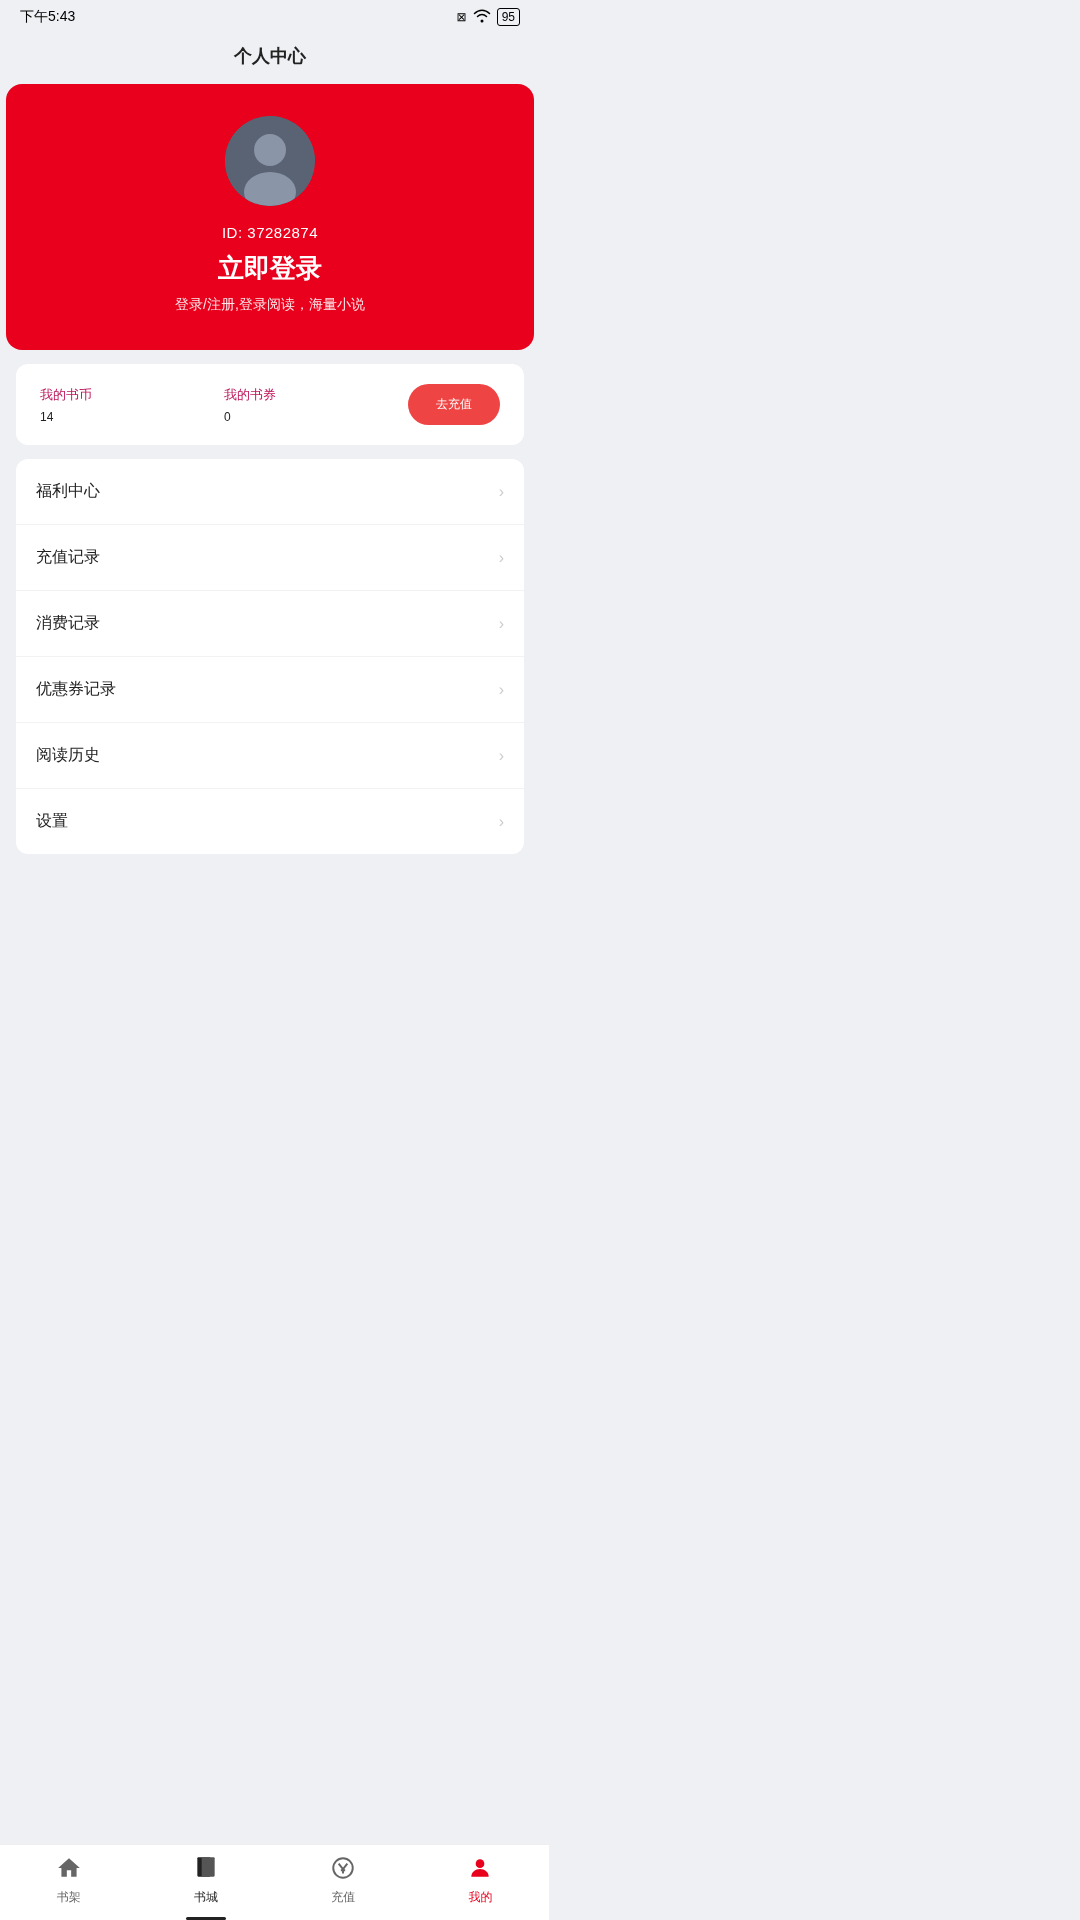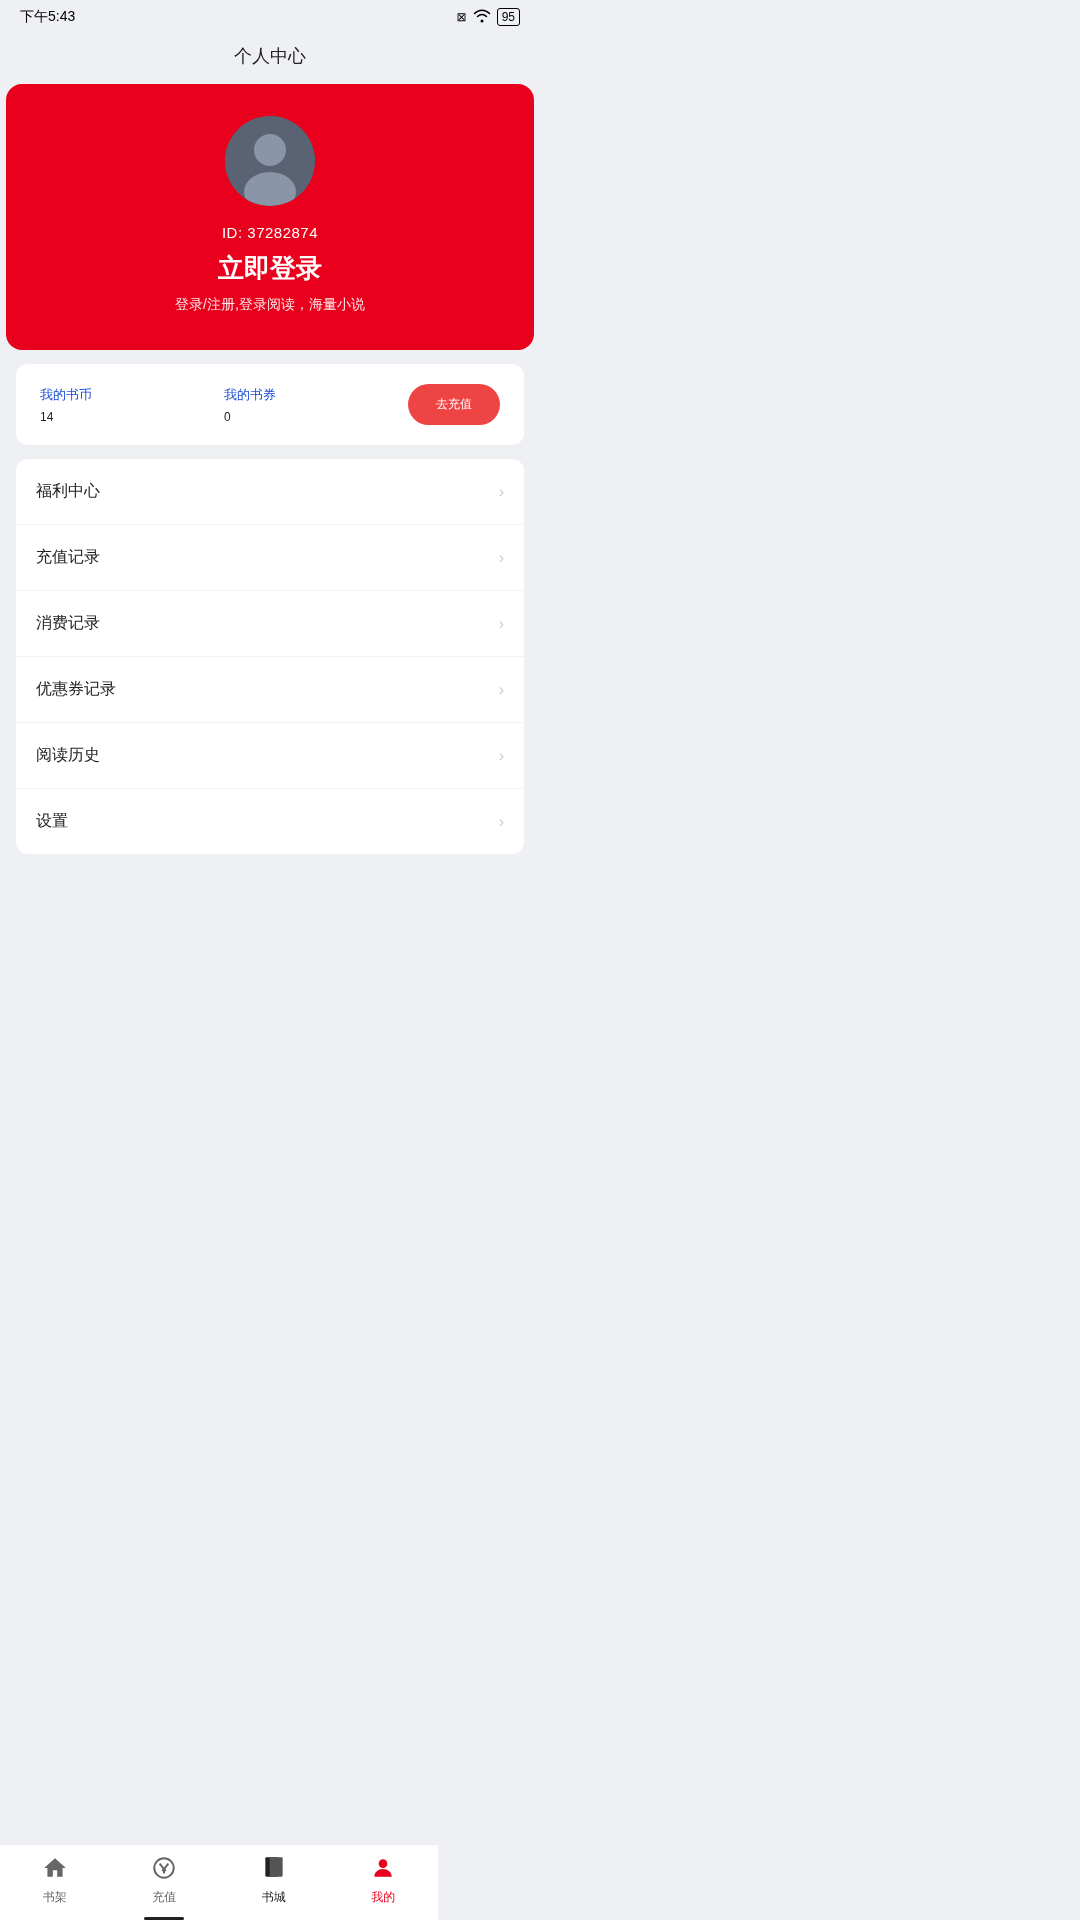--- a/index.html
+++ b/index.html
@@ -33,21 +33,21 @@
     }
     .status-icons span {
       font-size: 12px;
       color: #000;
     }
 
     
     .page-title {
       text-align: center;
       font-size: 18px;
-      font-weight: 400;
+      font-weight: 700;
       color: #222;
       padding: 14px 0 16px;
       background: #eef0f3;
     }
 
     
     .profile-card {
       margin: 0 6px 14px;
       background: #e8001c;
       border-radius: 16px;
@@ -91,21 +91,21 @@
       border-radius: 12px;
       padding: 20px 24px;
       display: flex;
       align-items: center;
     }
     .currency-item {
       flex: 1;
     }
     .currency-label {
       font-size: 13px;
-      color: #1d4ed8;
+      color: #be185d;
       margin-bottom: 6px;
     }
     .currency-value {
       font-size: 12px;
       font-weight: 500;
       color: #222;
     }
     .recharge-btn {
       background: #ef4444;
       color: #fff;
@@ -144,21 +144,21 @@
     .chevron {
       color: #ccc;
       font-size: 16px;
     }
 
     
     .bottom-nav {
       position: fixed;
       bottom: 0;
       left: 0;
-      width: 438px;
+      width: 549px;
       background: #fff;
       display: flex;
       border-top: 1px solid #eee;
     }
     .nav-item {
       flex: 1;
       display: flex;
       flex-direction: column;
       align-items: center;
       padding: 10px 0 14px;
@@ -281,32 +281,32 @@
   </div>
 
 <div class="bottom-nav" id="bottom-nav">
     <div class="nav-item">
     <span class="nav-icon" style="color:#666"><svg width="26" height="26" viewBox="0 0 24 24" fill="currentColor">
           <path d="M10 20v-6h4v6h5v-8h3L12 3 2 12h3v8z"></path>
         </svg></span>
     <span class="nav-label" style="color:#666">书架</span>
   </div>
     <div class="nav-item">
+    <span class="nav-icon" style="color:#222"><svg width="26" height="26" viewBox="0 0 24 24" fill="currentColor">
+          <rect x="4" y="2" width="12" height="18" rx="1"></rect>
+          <rect x="8" y="2" width="12" height="18" rx="1" fill="#555"></rect>
+        </svg></span>
+    <span class="nav-label" style="color:#222">书城</span>
+  </div>
+    <div class="nav-item">
     <span class="nav-icon" style="color:#666"><svg width="26" height="26" viewBox="0 0 24 24" fill="none" stroke="currentColor" stroke-width="1.8">
           <circle cx="12" cy="12" r="9"></circle>
           <path d="M8 8l4 5 4-5M10 14h4M12 13v4"></path>
         </svg></span>
     <span class="nav-label" style="color:#666">充值</span>
-  </div>
-    <div class="nav-item">
-    <span class="nav-icon" style="color:#222"><svg width="26" height="26" viewBox="0 0 24 24" fill="currentColor">
-          <rect x="4" y="2" width="12" height="18" rx="1"></rect>
-          <rect x="8" y="2" width="12" height="18" rx="1" fill="#555"></rect>
-        </svg></span>
-    <span class="nav-label" style="color:#222">书城</span>
   </div>
     <div class="nav-item active">
     <span class="nav-icon" style="color:#e8001c"><svg width="26" height="26" viewBox="0 0 24 24" fill="currentColor">
           <circle cx="12" cy="8" r="4"></circle>
           <path d="M4 20c0-4 3.6-7 8-7s8 3 8 7"></path>
         </svg></span>
     <span class="nav-label" style="color:#e8001c">我的</span>
   </div>
   </div>
 

